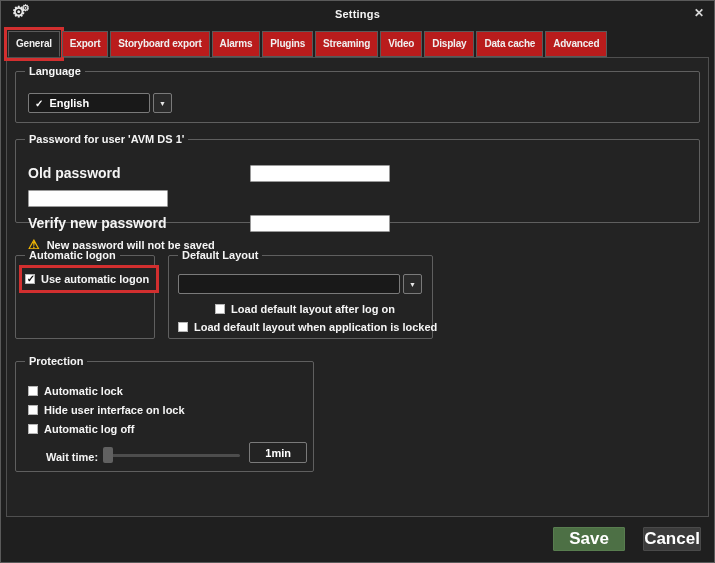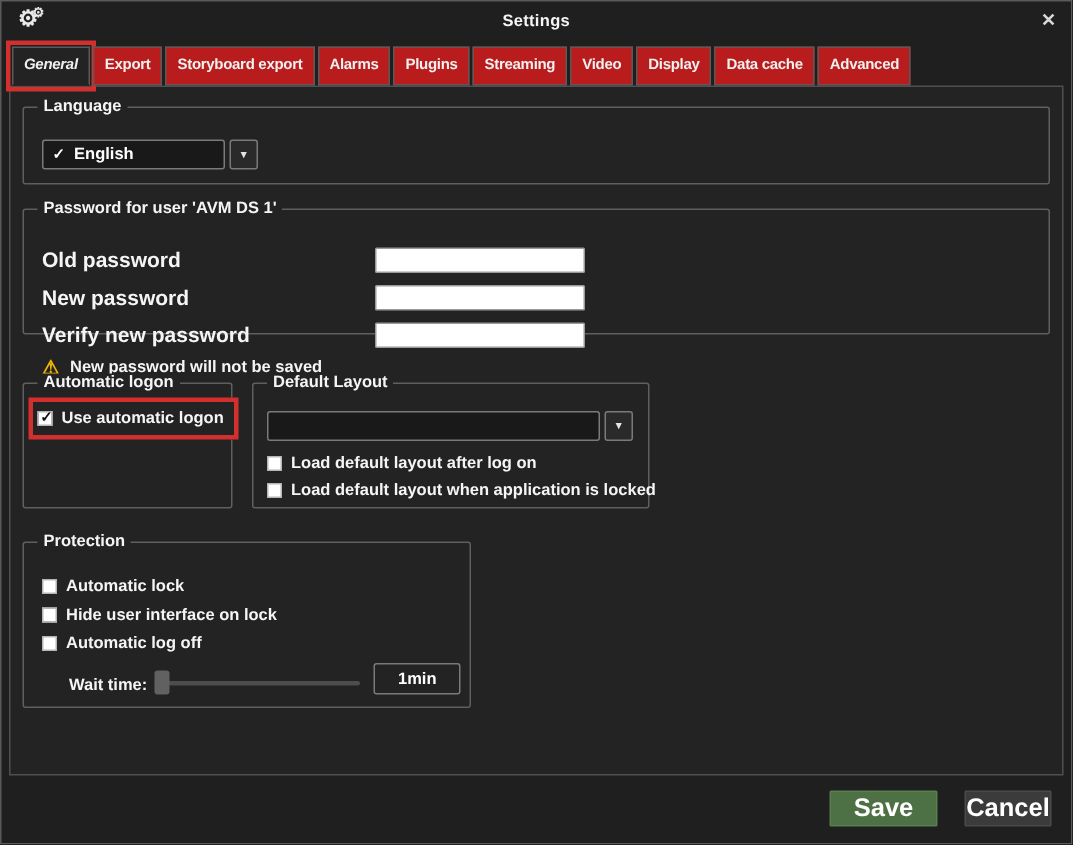--- a/index.html
+++ b/index.html
@@ -53,21 +53,20 @@
     color: #f0f0f0;
     background: #b91c1c;
     border: 1px solid #5a5a5a;
     white-space: nowrap;
   }
   .tab.active {
     background: #232323;
     border-bottom-color: #232323;
     outline: 3px solid #d22f2f;
     outline-offset: 1px;
-    font-style: italic;
   }
 
   
   .panel {
     position: absolute; left: 5px; right: 5px; top: 56px;
     height: 460px;
     background: #232323;
     border: 1px solid #4f4f4f;
     z-index: 1;
   }
@@ -157,21 +156,21 @@
     font-size: 10px; line-height: 12px; color: #111;
   }
   .cblabel { margin-left: 6px; font-size: 11px; color: #f5f5f5; white-space: nowrap; }
 
   .gb-deflayout {
     margin-left: 13px;
     width: 265px; height: 84px;
     padding: 18px 0 0 9px;
   }
   .dl-main { width: 222px; }
-  .dl-cb1 { margin-top: 9px; }
+  .dl-cb1 { margin-top: 9px; justify-content: center; }
   .dl-cb2 { margin-top: 6px; }
 
   .gb-protection {
     margin: 22px 8px 0 8px;
     width: 299px; height: 111px;
     padding: 23px 0 0 12px;
   }
   .prot-cb { margin-bottom: 7px; }
   .waitrow { display: flex; align-items: flex-end; margin-top: 6px; padding-left: 18px; }
   .wait-label { font-size: 11px; color: #f5f5f5; }
@@ -253,21 +252,20 @@
       </div>
     </div>
 
     <div class="groupbox gb-password">
       <span class="legend">Password for user 'AVM DS 1'</span>
       <div class="formrow">
         <span class="flabel">Old password</span>
         <input class="pw-input" type="password" value="" style="">
       </div>
       <div class="formrow">
-        <span class="flabel">New password</span>
         <input class="pw-input" type="password" value="" style="">
       </div>
       <div class="formrow">
         <span class="flabel">Verify new password</span>
         <input class="pw-input" type="password" value="" style="">
       </div>
       <div class="warnrow">
         <span class="warn-icon">⚠</span>
         <span class="warn-text">New password will not be saved</span>
       </div>

